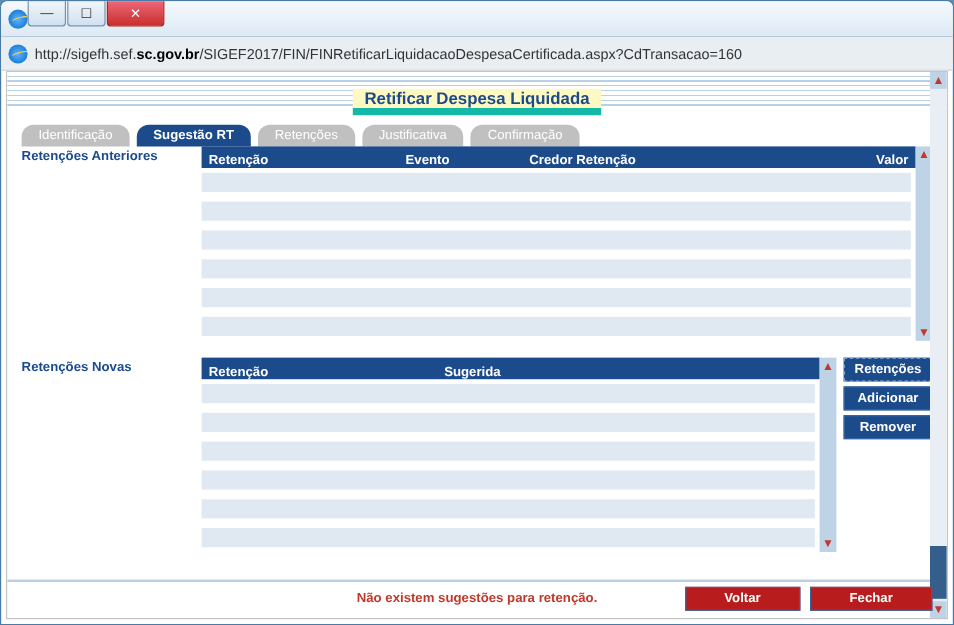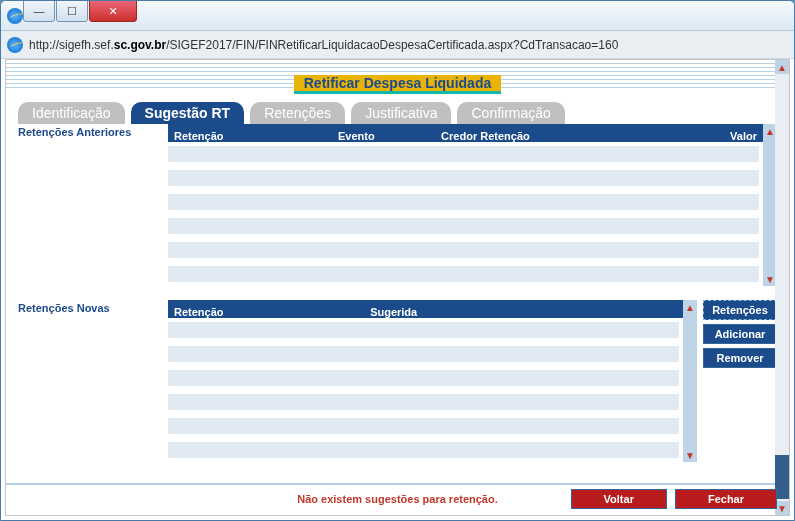--- a/index.html
+++ b/index.html
@@ -15,25 +15,25 @@
 
   .addrbar { height: 28px; background: #e9eef3; border-bottom: 1px solid #cfd7df; display: flex; align-items: center; padding: 0 6px; gap: 6px; }
   .url { font-size: 12px; color: #333; }
   .url .dom { font-weight: bold; color: #000; }
 
   .client { position: absolute; top: 58px; left: 4px; right: 4px; bottom: 4px; background: #fff; border: 1px solid #c5c5c5; overflow: hidden; }
 
   
   .page { position: absolute; inset: 0; padding: 0; }
   .ruled { height: 30px; background: repeating-linear-gradient(to bottom, #fff 0, #fff 3px, #b8cfe4 3px, #b8cfe4 4px); }
-  .page-title { text-align: center; font-size: 14px; font-weight: bold; color: #1c4b8c; border-bottom: 3px solid #14b8a6; margin-top: -12px; background: #eab308; padding: 0 10px; display: inline-block; }
+  .page-title { text-align: center; font-size: 14px; font-weight: bold; color: #1c4b8c; border-bottom: 6px solid #14b8a6; margin-top: -12px; background: #fef9c3; padding: 0 10px; display: inline-block; }
   .title-wrap { text-align: center; margin-top: -16px; position: relative; }
 
   .tabs { margin: 8px 0 0 12px; display: flex; gap: 6px; }
-  .tab { padding: 3px 14px; font-size: 14px; color: #fff; background: #c0c0c0; border-radius: 10px 10px 0 0; cursor: pointer; }
+  .tab { padding: 3px 14px; font-size: 11px; color: #fff; background: #c0c0c0; border-radius: 10px 10px 0 0; cursor: pointer; }
   .tab.active { background: #1c4b8c; font-weight: bold; }
 
   
   .section { display: flex; padding: 0 12px; margin-top: 0; }
   .left-label { width: 150px; font-size: 11px; font-weight: bold; color: #1c4b8c; padding-top: 2px; }
   .grid-area { flex: 1; position: relative; display: flex; }
   .grid { flex: 1; }
   .grid-header { background: #1c4b8c; color: #fff; font-size: 11px; font-weight: bold; display: flex; height: 18px; align-items: flex-end; }
   .gh-cell { padding: 0 6px; }
   .rows { background: #fff; }

